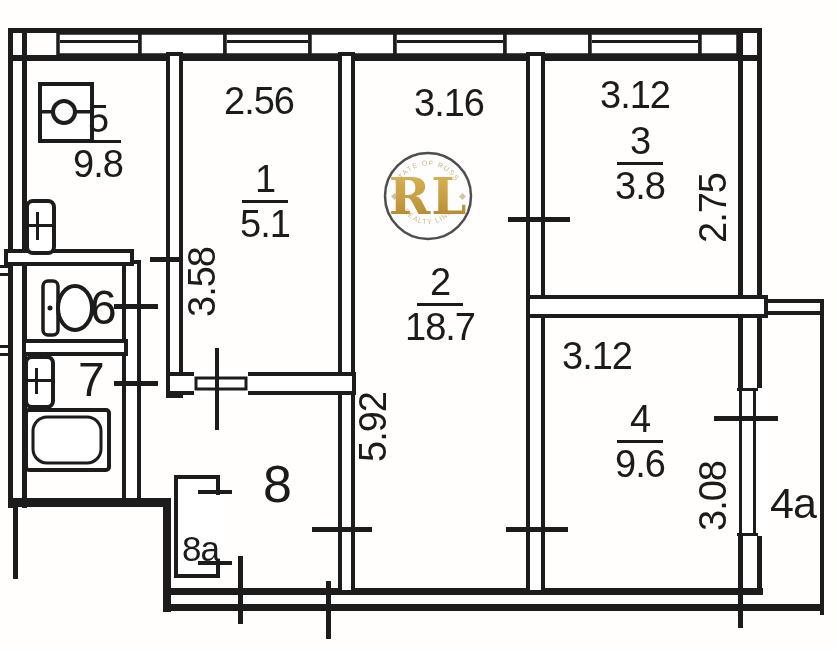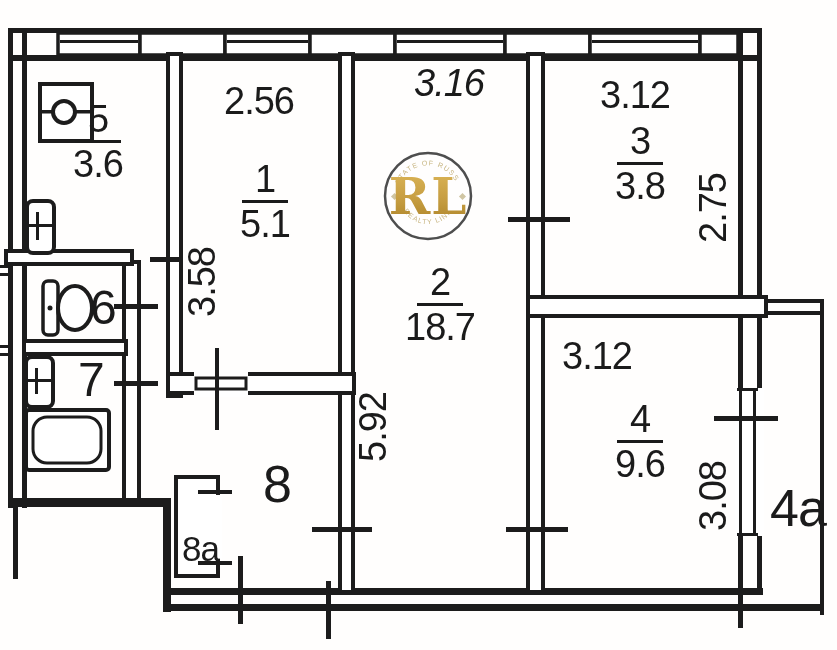--- a/index.html
+++ b/index.html
@@ -8,21 +8,21 @@
   #plan-svg{position:absolute;left:0;top:0;}
   .lbl{position:absolute;line-height:1;white-space:nowrap;color:#1b1b1b;
        font-family:"Liberation Sans",sans-serif;letter-spacing:-1px;}
   .dim{font-size:38px;}
   .v{transform:rotate(-90deg);transform-origin:center center;text-align:center;}
   .frac{display:flex;flex-direction:column;align-items:center;font-size:38px;}
   .frac .num{border-bottom:3px solid #1b1b1b;padding:0 13px 2px 13px;}
   .frac .area{padding-top:2px;}
   .big{font-size:48px;}
   .huge{font-size:52px;}
-  .mid{font-size:52px;}
+  .mid{font-size:43px;}
   .small{font-size:35px;}
 </style>
 </head>
 <body>
 
 <div id="stage">
 
 <svg id="plan-svg" width="837" height="650" viewBox="0 0 837 650">
 
   <defs>
@@ -151,32 +151,32 @@
       <textPath href="#arcTop" startOffset="50%" text-anchor="middle">ESTATE OF RUSSIA</textPath>
     </text>
     <text font-size="7" fill="#c6b27c" letter-spacing="1.2" font-family="Liberation Sans, sans-serif">
       <textPath href="#arcBot" startOffset="50%" text-anchor="middle">REALTY LINK</textPath>
     </text>
     <text x="428" y="214" text-anchor="middle" font-size="50" font-weight="bold" font-family="DejaVu Serif, serif" letter-spacing="1" fill="url(#gold)">RL</text>
   </g>
 </svg>
 
   <div class="lbl dim" style="left:224px;top:82px;">2.56</div>
-  <div class="lbl dim" style="left:414px;top:64px;font-style:italic;">3.16</div>
+  <div class="lbl dim" style="left:414px;top:84px;">3.16</div>
   <div class="lbl dim" style="left:600px;top:76px;">3.12</div>
   <div class="lbl dim" style="left:562px;top:337px;">3.12</div>
 
   <div class="lbl dim v" style="left:157px;top:263px;width:90px;">3.58</div>
   <div class="lbl dim v" style="left:328px;top:408px;width:90px;">5.92</div>
   <div class="lbl dim v" style="left:668px;top:189px;width:90px;">2.75</div>
   <div class="lbl dim v" style="left:668px;top:477px;width:90px;">3.08</div>
 
   <div class="lbl frac" style="left:58px;top:100px;width:80px;">
     <span class="num">5</span>
-    <span class="area">3.6</span>
+    <span class="area">9.8</span>
   </div>
   <div class="lbl frac" style="left:225px;top:160px;width:80px;">
     <span class="num">1</span>
     <span class="area">5.1</span>
   </div>
   <div class="lbl frac" style="left:400px;top:263px;width:80px;">
     <span class="num">2</span>
     <span class="area">18.7</span>
   </div>
   <div class="lbl frac" style="left:600px;top:122px;width:80px;">

